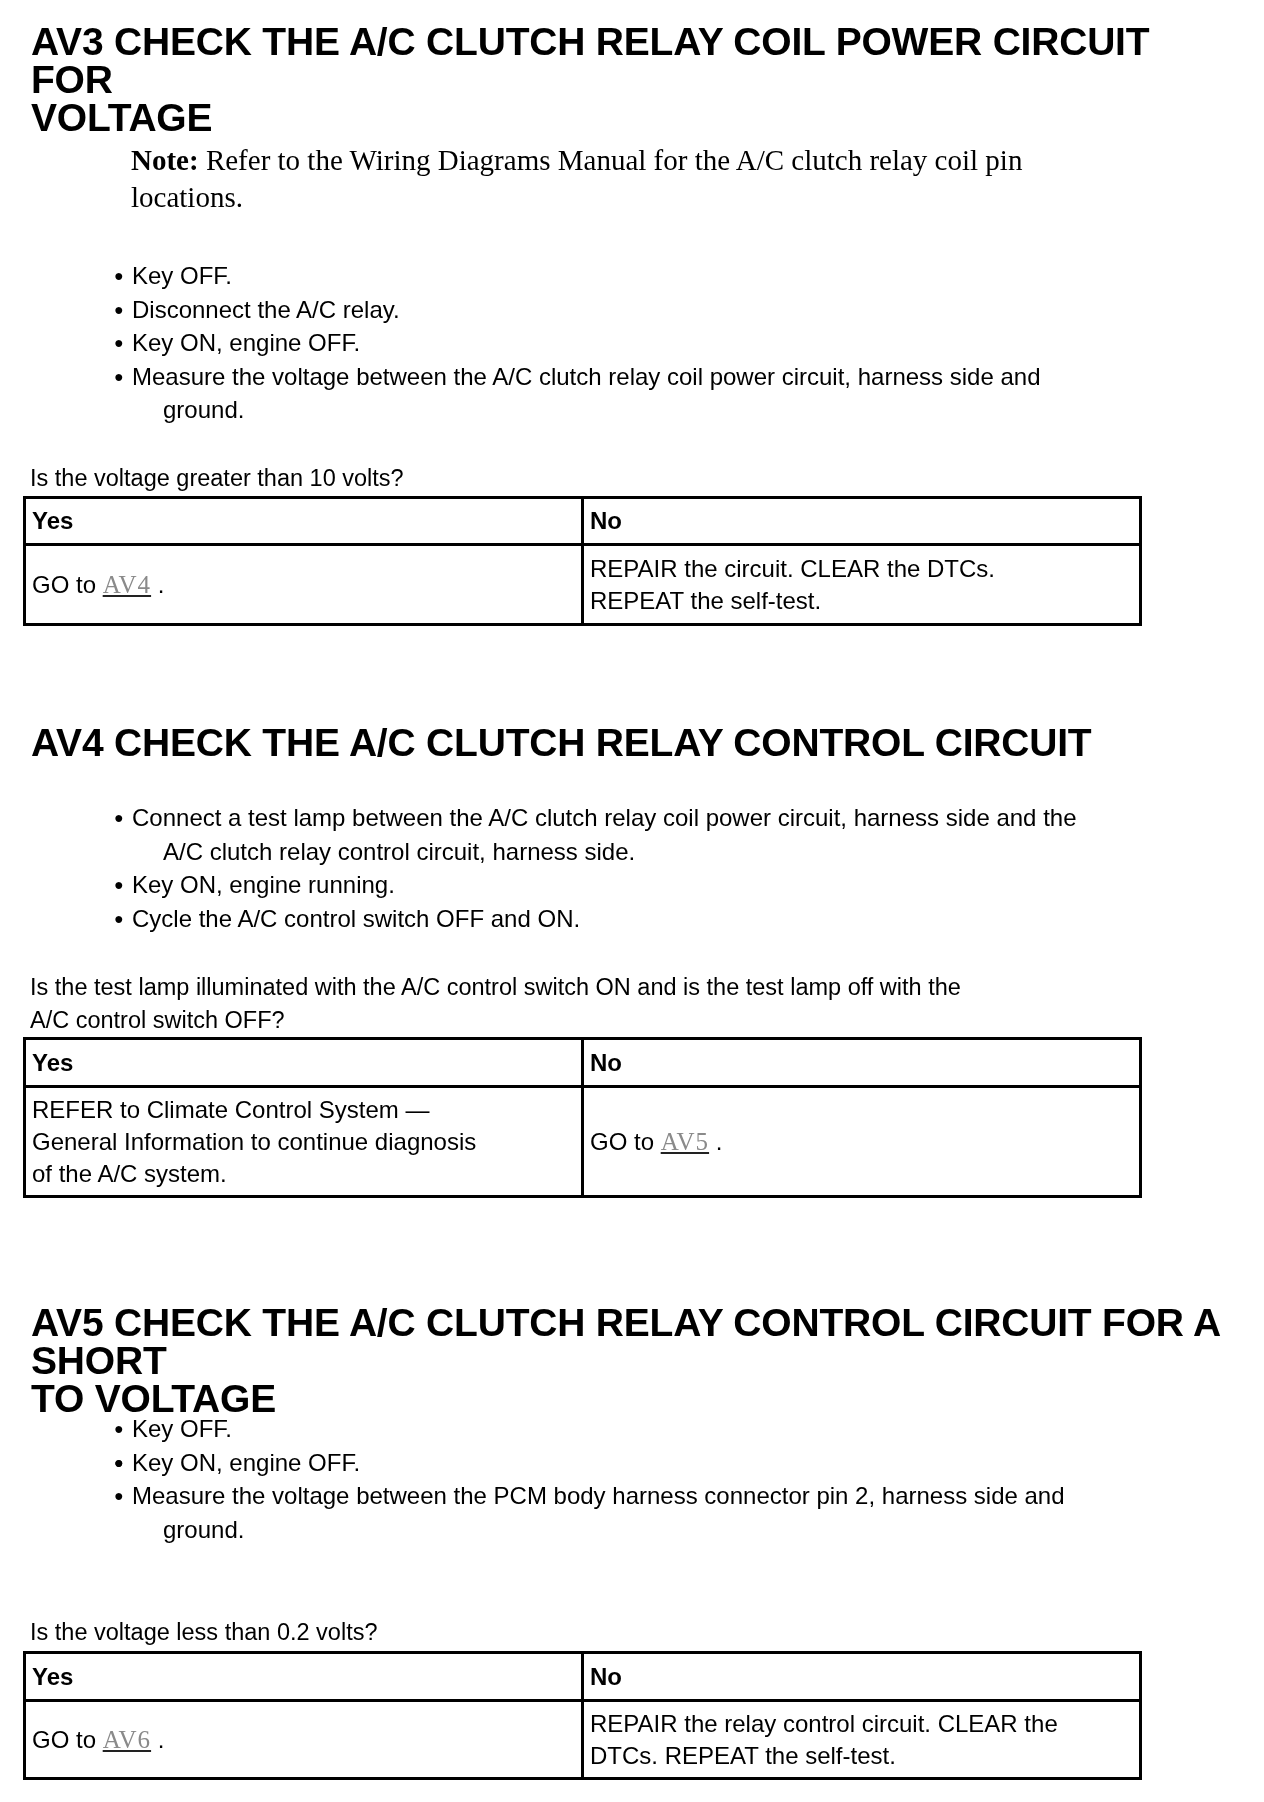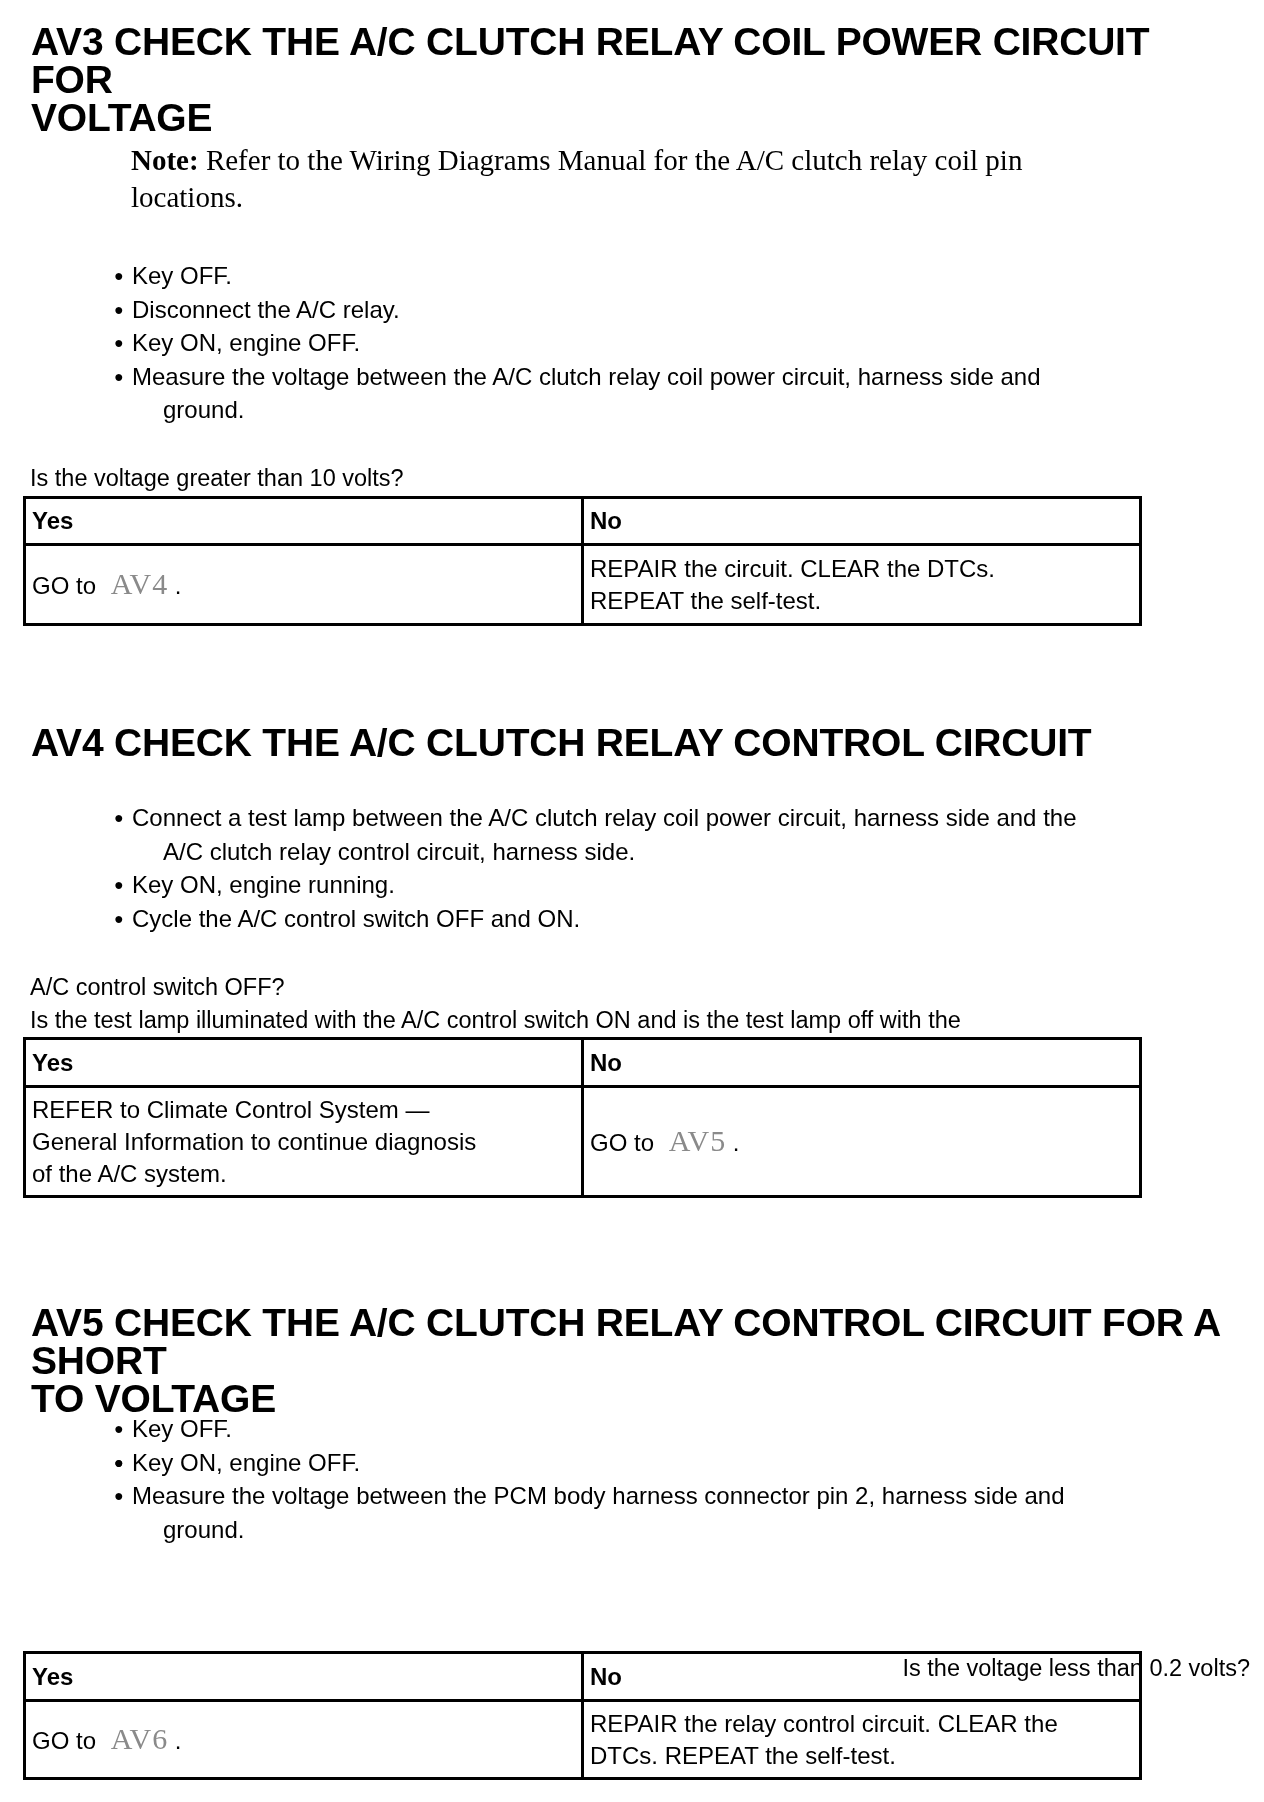--- a/index.html
+++ b/index.html
@@ -15,22 +15,22 @@
              font-size: 24px; line-height: 33.5px; }
   ul.steps li { position: relative; padding-left: 20px; text-indent: 0; }
   ul.steps li .cont { display: block; padding-left: 31px; }
   ul.steps li .bullet { position: absolute; left: 2px; top: 0; font-size: 16px; }
   .question { font-weight: normal; font-size: 23.5px; line-height: 33px; left: 30px; width: 1220px; }
   table.yn { border-collapse: collapse; left: 23px; width: 1119px; table-layout: fixed;
              font-size: 24px; }
   table.yn td, table.yn th { border: 3px solid #000; padding: 0 6px; vertical-align: middle; }
   table.yn th { font-weight: bold; text-align: left; }
   table.yn td { line-height: 32px; }
-  .link { font-family: "Liberation Serif", serif; color: #8a8a8a; 
-          text-decoration-color: #222; letter-spacing: 1px; font-size: 30px; margin-left: 8px; }
+  .link { font-family: "Liberation Serif", serif; color: #8a8a8a; text-decoration: underline;
+          text-decoration-color: #222; letter-spacing: 1px; font-size: 25px; }
 </style>
 </head>
 <body>
 
 <div class="abs h1" style="top:23px;">
   <div>AV3 CHECK THE A/C CLUTCH RELAY COIL POWER CIRCUIT FOR</div>
   <div>VOLTAGE</div>
 </div>
 
 <div class="abs note" style="top:142px;">
@@ -65,22 +65,22 @@
 
 <div class="abs h1" style="top:724px;">AV4 CHECK THE A/C CLUTCH RELAY CONTROL CIRCUIT</div>
 
 <ul class="abs steps" style="top:801px;">
   <li><span class="bullet">●</span><span>Connect a test lamp between the A/C clutch relay coil power circuit, harness side and the</span><span class="cont">A/C clutch relay control circuit, harness side.</span></li>
   <li><span class="bullet">●</span><span>Key ON, engine running.</span></li>
   <li><span class="bullet">●</span><span>Cycle the A/C control switch OFF and ON.</span></li>
 </ul>
 
 <div class="abs question" style="top:971px;">
+  <div>Is the test lamp illuminated with the A/C control switch ON and is the test lamp off with the</div>
   <div>A/C control switch OFF?</div>
-  <div>Is the test lamp illuminated with the A/C control switch ON and is the test lamp off with the</div>
 </div>
 
 <table class="abs yn" style="top:1037px;">
   <tbody>
       <tr style="height:48px;">
     <th>Yes</th>
     <th>No</th>
   </tr>
   <tr style="height:110px;">
     <td>
@@ -98,21 +98,21 @@
   <div>TO VOLTAGE</div>
 </div>
 
 <ul class="abs steps" style="top:1412px;">
   <li><span class="bullet">●</span><span>Key OFF.</span></li>
   <li><span class="bullet">●</span></li>
   <li><span class="bullet">●</span><span>Key ON, engine OFF.</span></li>
   <li><span class="bullet">●</span><span>Measure the voltage between the PCM body harness connector pin 2, harness side and</span><span class="cont">ground.</span></li>
 </ul>
 
-<div class="abs question" style="top:1652px;text-align:right;">Is the voltage less than 0.2 volts?</div>
+<div class="abs question" style="top:1616px;">Is the voltage less than 0.2 volts?</div>
 
 <table class="abs yn" style="top:1651px;">
   <tbody>
       <tr style="height:48px;">
     <th>Yes</th>
     <th>No</th>
   </tr>
   <tr style="height:78px;">
     <td><span>GO to </span><a class="link">AV6</a><span> .</span></td>
     <td>

